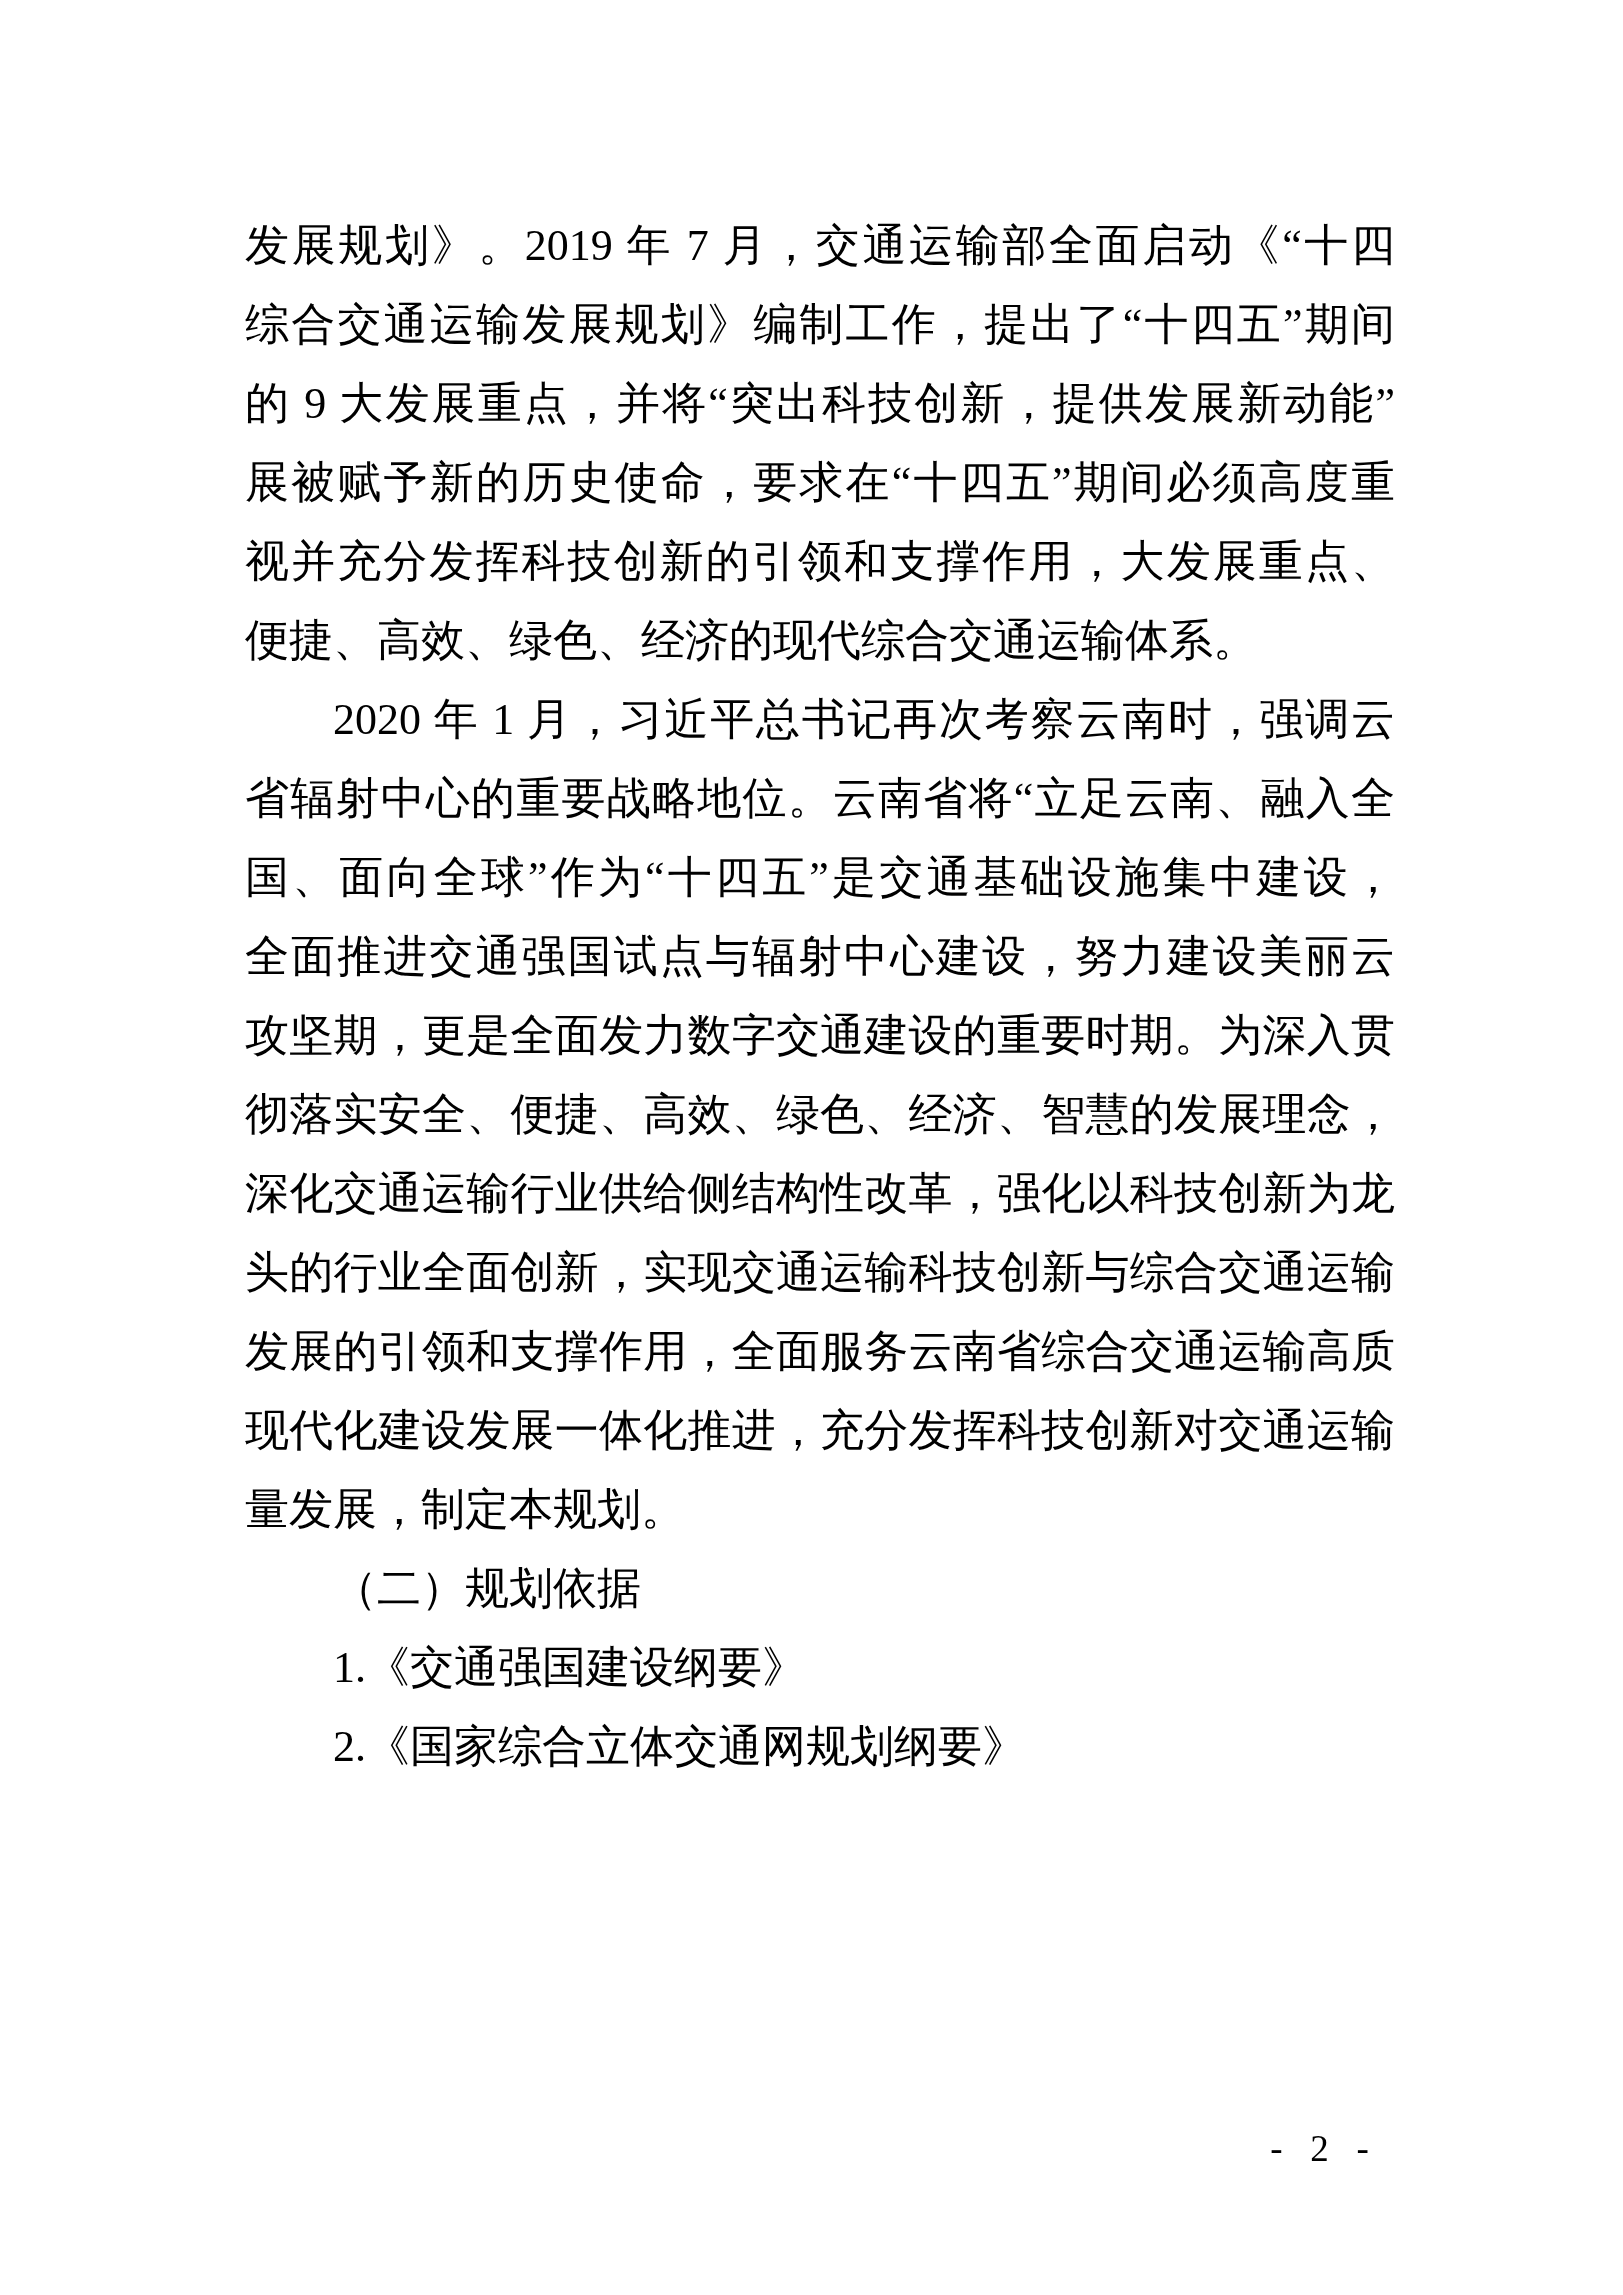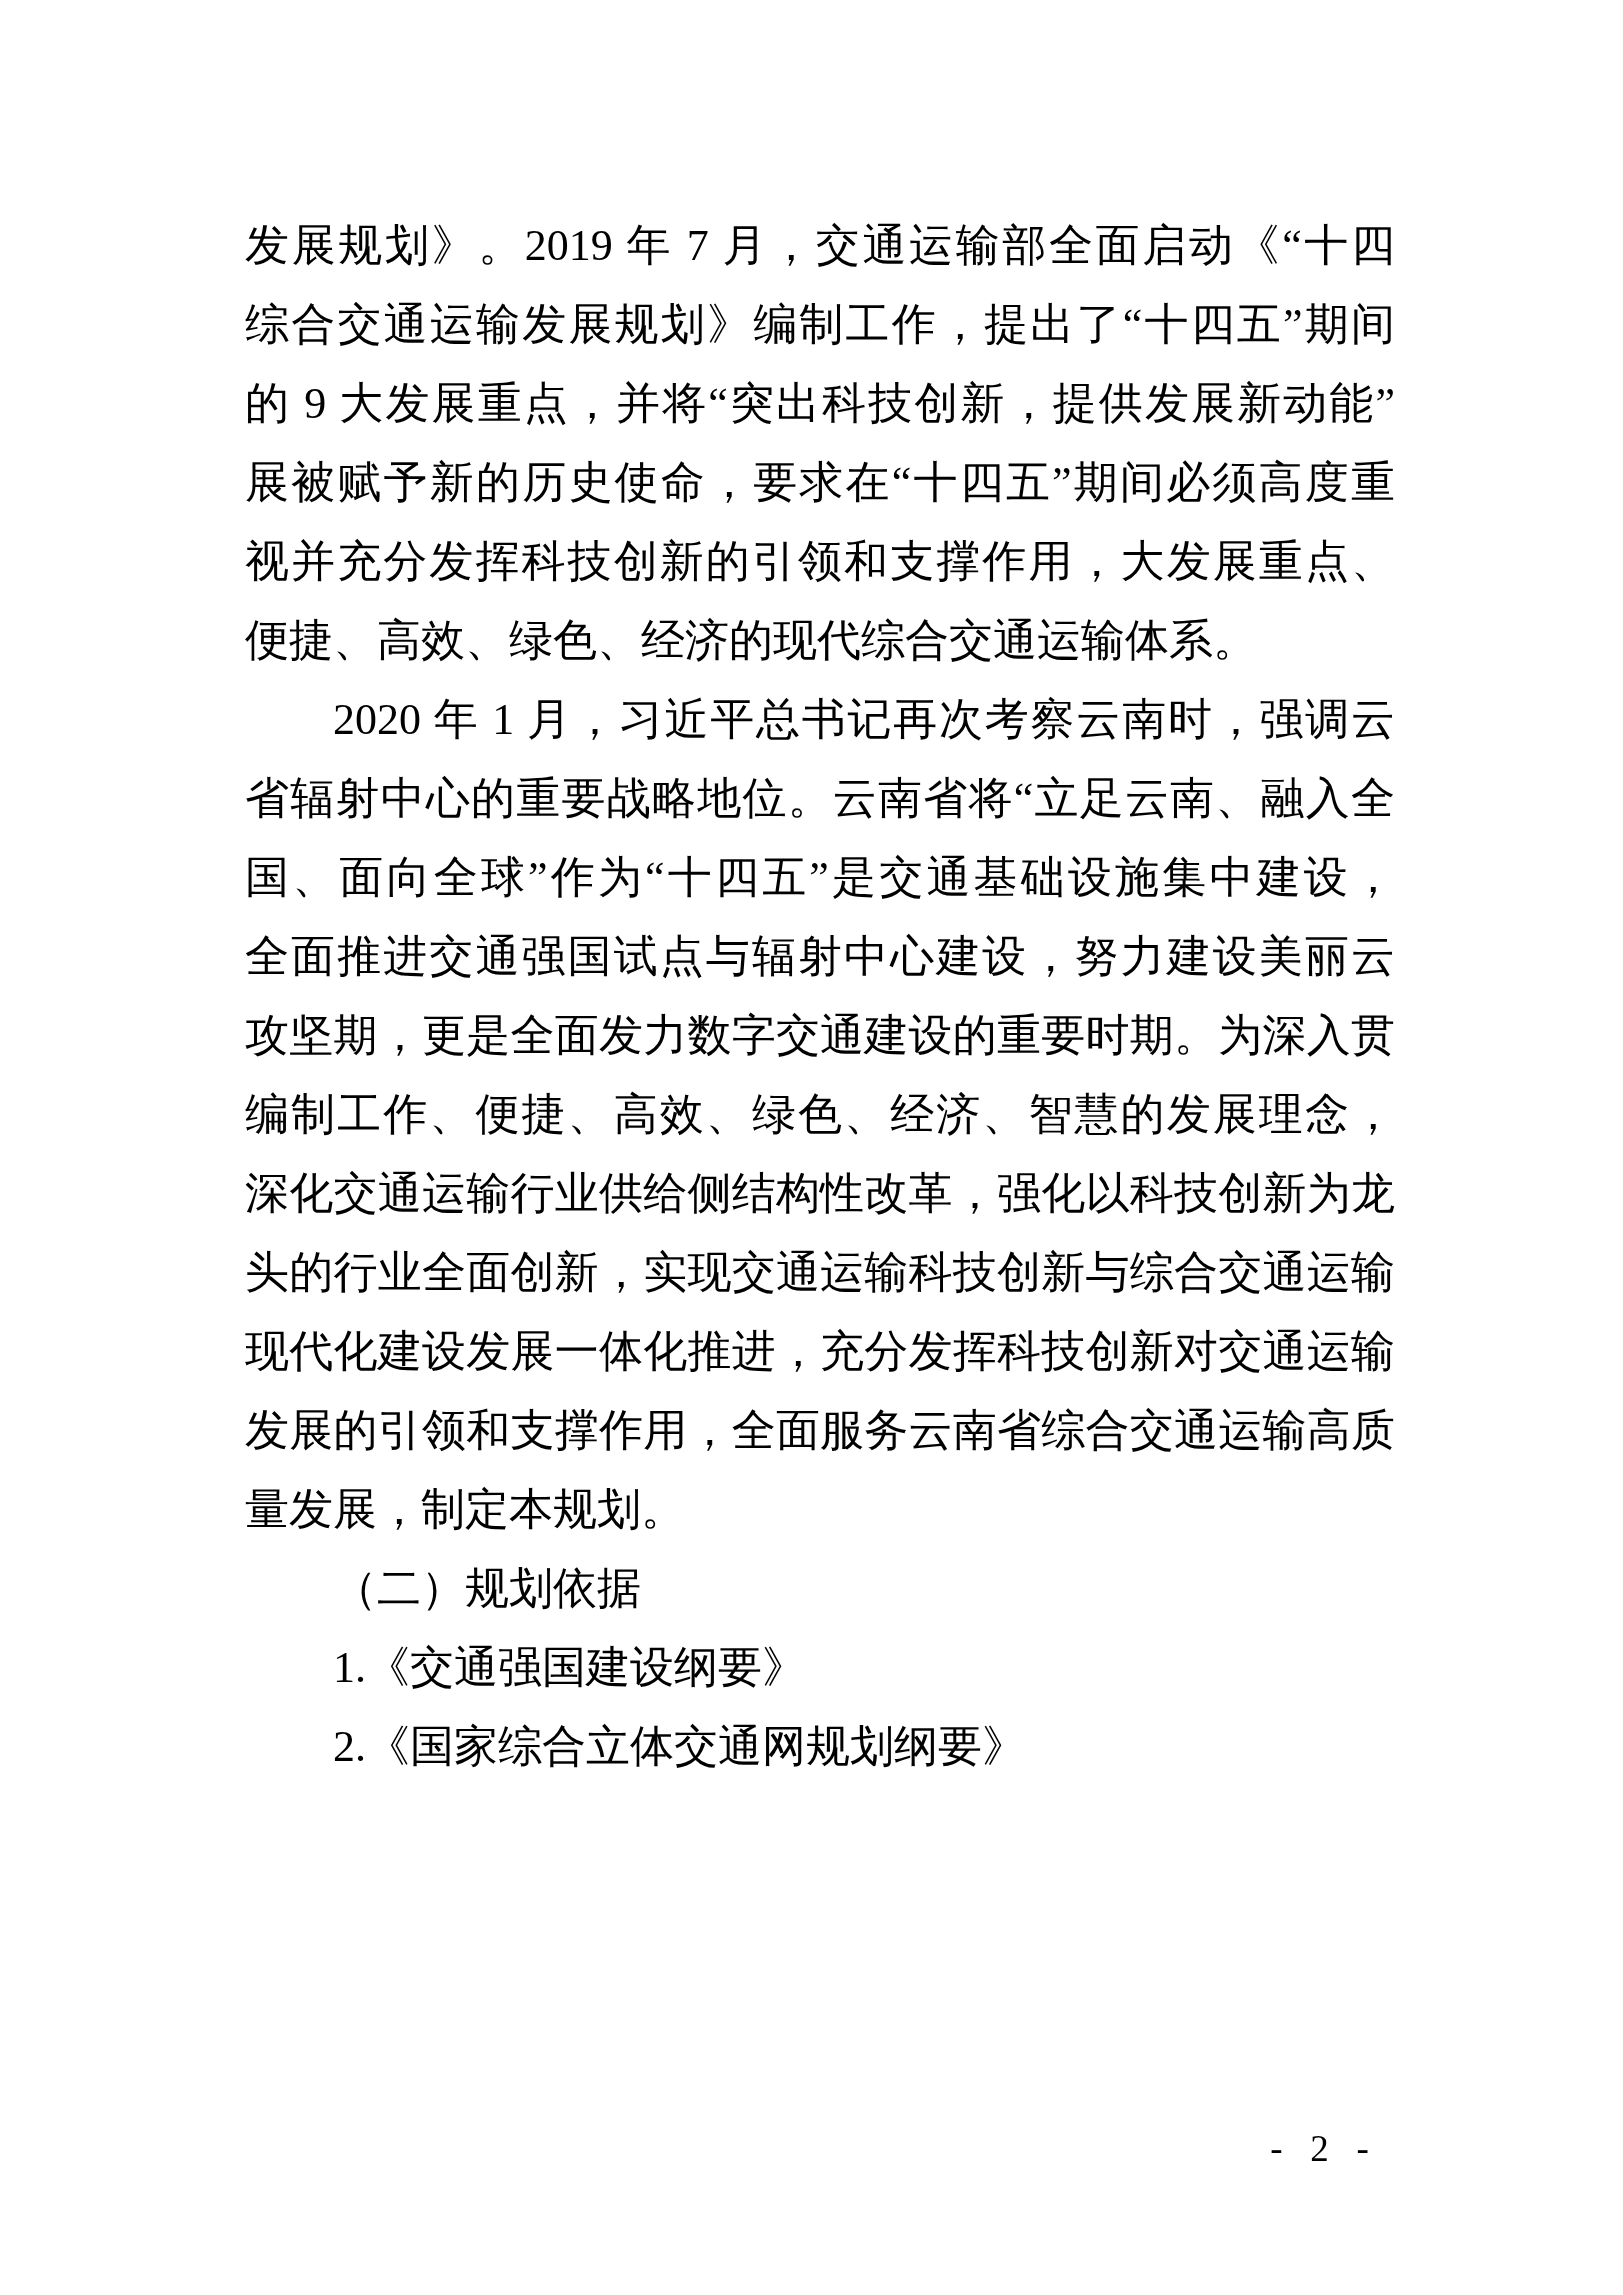--- a/index.html
+++ b/index.html
@@ -68,25 +68,25 @@
     <div class="line">的 9 大发展重点，并将“突出科技创新，提供发展新动能”</div>
     <div class="line">展被赋予新的历史使命，要求在“十四五”期间必须高度重</div>
     <div class="line">视并充分发挥科技创新的引领和支撑作用，大发展重点、</div>
     <div class="line short">便捷、高效、绿色、经济的现代综合交通运输体系。</div>
 
     <div class="line indent">2020 年 1 月，习近平总书记再次考察云南时，强调云南</div>
     <div class="line">省辐射中心的重要战略地位。云南省将“立足云南、融入全</div>
     <div class="line">国、面向全球”作为“十四五”是交通基础设施集中建设，</div>
     <div class="line">全面推进交通强国试点与辐射中心建设，努力建设美丽云</div>
     <div class="line">攻坚期，更是全面发力数字交通建设的重要时期。为深入贯</div>
-    <div class="line">编制工作、便捷、高效、绿色、经济、智慧的发展理念，</div>
+    <div class="line">彻落实安全、便捷、高效、绿色、经济、智慧的发展理念，</div>
     <div class="line">深化交通运输行业供给侧结构性改革，强化以科技创新为龙</div>
     <div class="line">头的行业全面创新，实现交通运输科技创新与综合交通运输</div>
+    <div class="line">发展的引领和支撑作用，全面服务云南省综合交通运输高质</div>
     <div class="line">现代化建设发展一体化推进，充分发挥科技创新对交通运输</div>
-    <div class="line">发展的引领和支撑作用，全面服务云南省综合交通运输高质</div>
     <div class="line short">量发展，制定本规划。</div>
 
     <div class="line heading indent">（二）规划依据</div>
 
     <div class="line item indent">1.《交通强国建设纲要》</div>
     <div class="line item indent">2.《国家综合立体交通网规划纲要》</div>
 
   </div>
 
   <div class="page-number">- 2 -</div>

